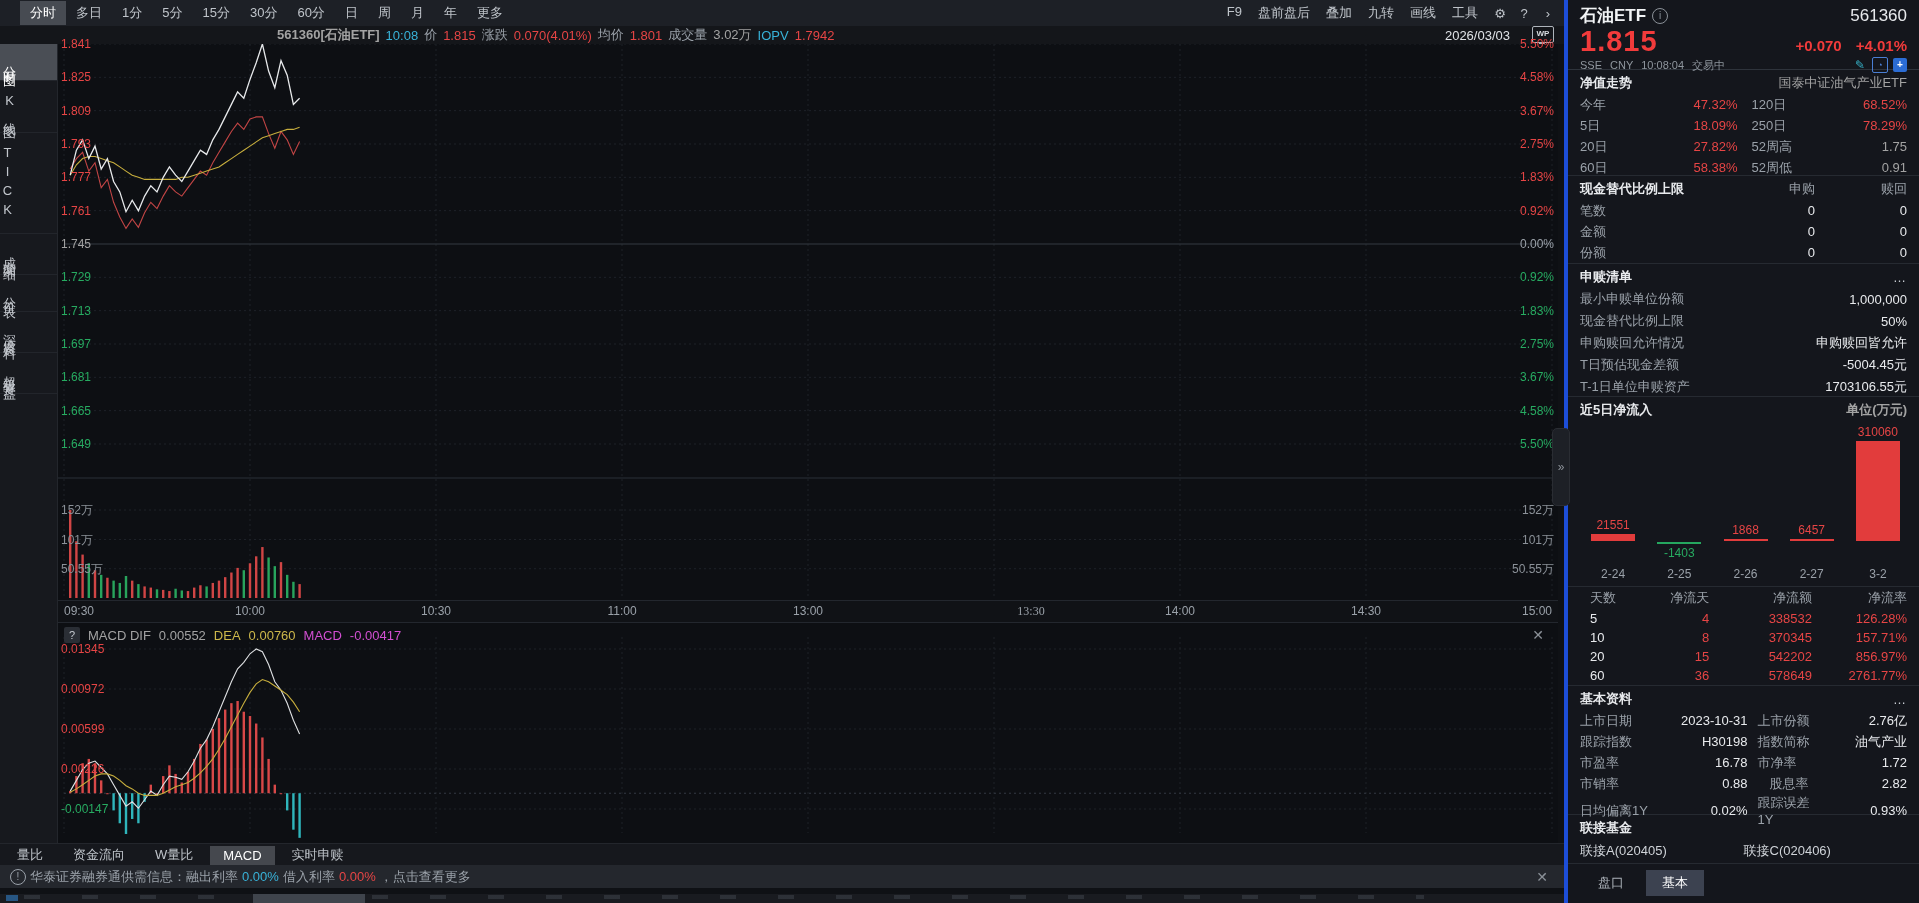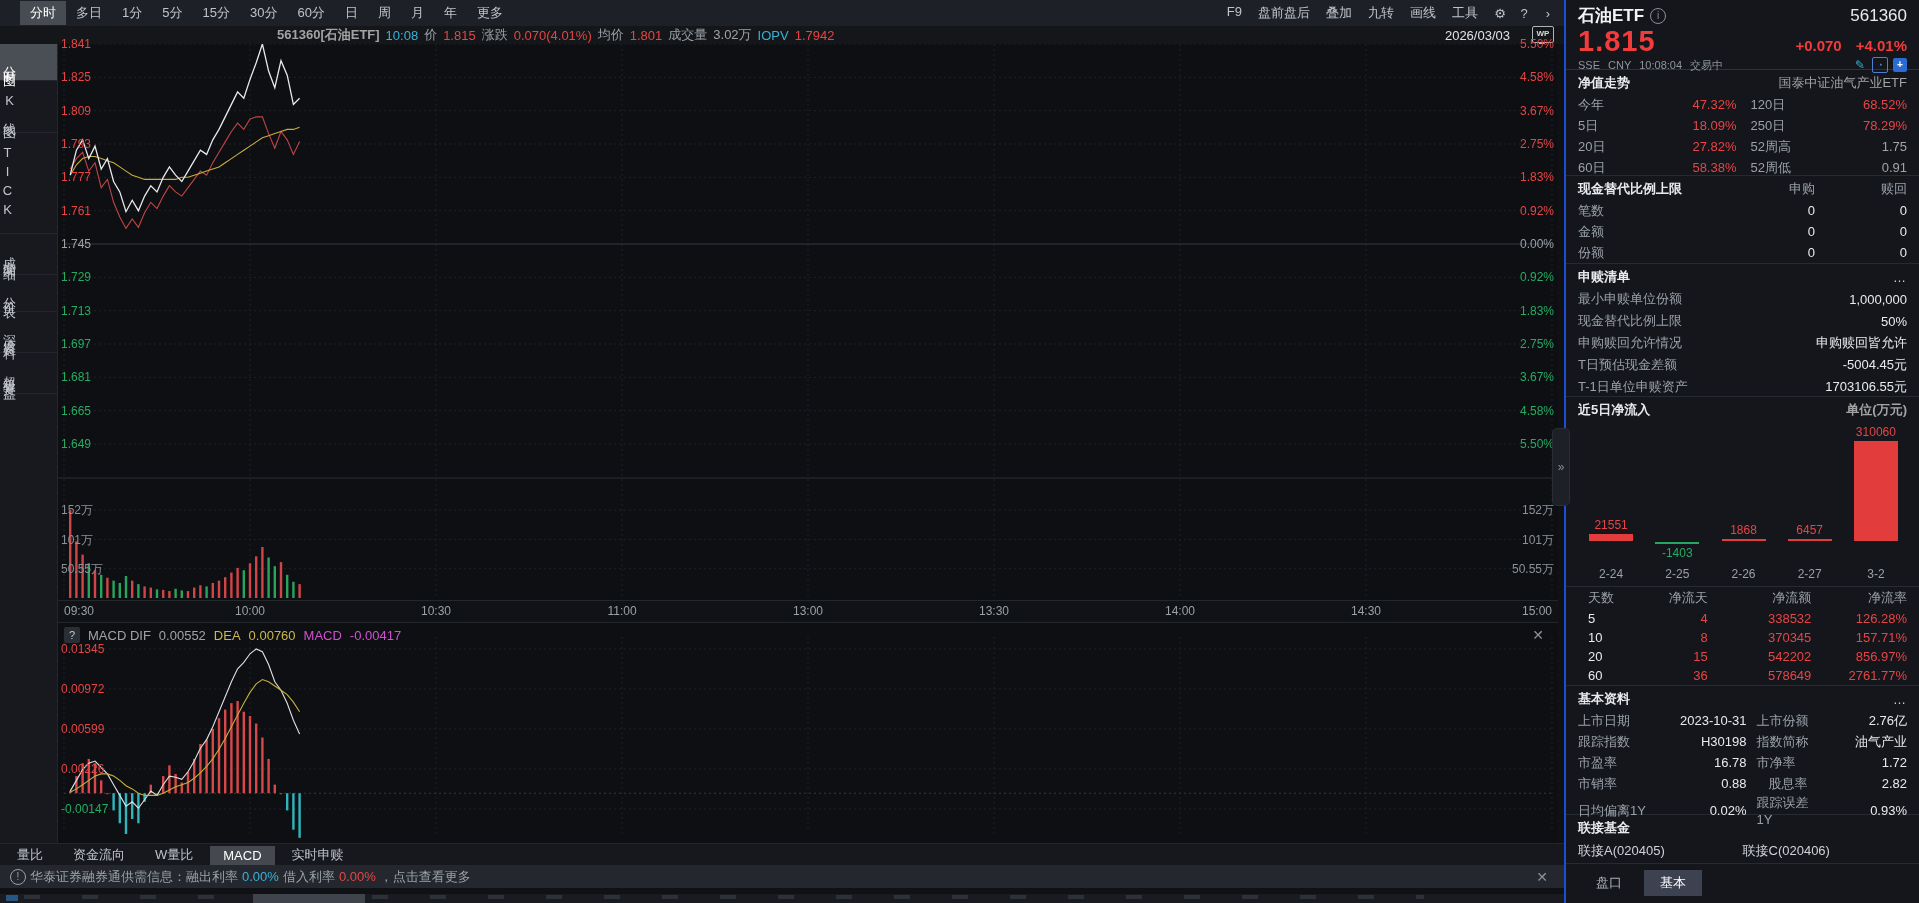--- a/index.html
+++ b/index.html
@@ -68,21 +68,21 @@
                color:#9aa1a9;text-align:center;line-height:14px;font-size:10px;}
   #status-close{margin-left:auto;margin-right:16px;color:#8b9198;font-size:14px;cursor:pointer;}
   #sliver{position:absolute;left:0;top:894px;width:1564px;height:9px;background:#191b20;}
   #sliver .dashes{position:absolute;left:24px;top:1px;width:1400px;height:4px;
      background:repeating-linear-gradient(90deg,#3d424a 0 16px,transparent 16px 58px);opacity:.55;}
   #sliver .hl{position:absolute;left:253px;top:0;width:112px;height:9px;background:#3f444c;}
   #sliver .corner{position:absolute;left:6px;top:1px;width:12px;height:6px;background:#2e6fae;opacity:.7;}
 
   
   #rpanel{position:absolute;left:1564px;top:0;width:355px;height:903px;background:#14161c;
-          border-left:2px solid #1d4ed8;display:flex;flex-direction:column;box-sizing:border-box;}
+          border-left:4px solid #1d4ed8;display:flex;flex-direction:column;box-sizing:border-box;}
   .sec{padding:0 12px;border-bottom:1px solid #262a31;box-sizing:border-box;flex:none;}
   .sec-h{display:flex;align-items:center;justify-content:space-between;height:22px;margin-top:2px;}
   .sec-title{font-weight:bold;color:#e8eaed;font-size:13px;}
   .more{color:#c7ccd2;letter-spacing:1px;cursor:pointer;}
 
   #rp-head{height:70px;padding:4px 12px 0 12px;border-bottom:1px solid #2e333b;box-sizing:border-box;flex:none;}
   #rp-head .r1{display:flex;align-items:center;}
   #rp-name{font-size:17px;font-weight:bold;color:#f2f4f6;}
   #info-icon{width:14px;height:14px;border:1px solid #8b9198;border-radius:50%;color:#8b9198;
              font-size:10px;line-height:13px;text-align:center;margin-left:6px;}
@@ -317,21 +317,21 @@
         <span class="axis-label " style="top: 488.526px;">101万</span>
         <span class="axis-label " style="top: 517.734px;">50.55万</span>
       </div>
   </div>
   <div id="time-axis">
       <span class="axis-label " style="left: 6px; transform: translateX(0px);">09:30</span>
       <span class="axis-label " style="left: 192px; transform: translateX(-50%);">10:00</span>
       <span class="axis-label " style="left: 378px; transform: translateX(-50%);">10:30</span>
       <span class="axis-label " style="left: 564px; transform: translateX(-50%);">11:00</span>
       <span class="axis-label " style="left: 750px; transform: translateX(-50%);">13:00</span>
-      <span class="axis-label " style="left: 936px; transform: translateX(-50%);">13:30</span>
+      <span class="axis-label " style="left: 973px; transform: translateX(-50%); font-family: Liberation Serif, serif;">13:30</span>
       <span class="axis-label " style="left: 1122px; transform: translateX(-50%);">14:00</span>
       <span class="axis-label " style="left: 1308px; transform: translateX(-50%);">14:30</span>
       <span class="axis-label " style="left: 1494px; transform: translateX(-100%);">15:00</span>
     </div>
 
   <div id="macdpanel">
     <svg id="macd-svg" width="1500" height="221">
         <g>
           <line x1="6" y1="14" x2="6" y2="210" stroke="#1e2229" stroke-dasharray="2,3"></line>
           <line x1="192" y1="14" x2="192" y2="210" stroke="#1e2229" stroke-dasharray="2,3"></line>

